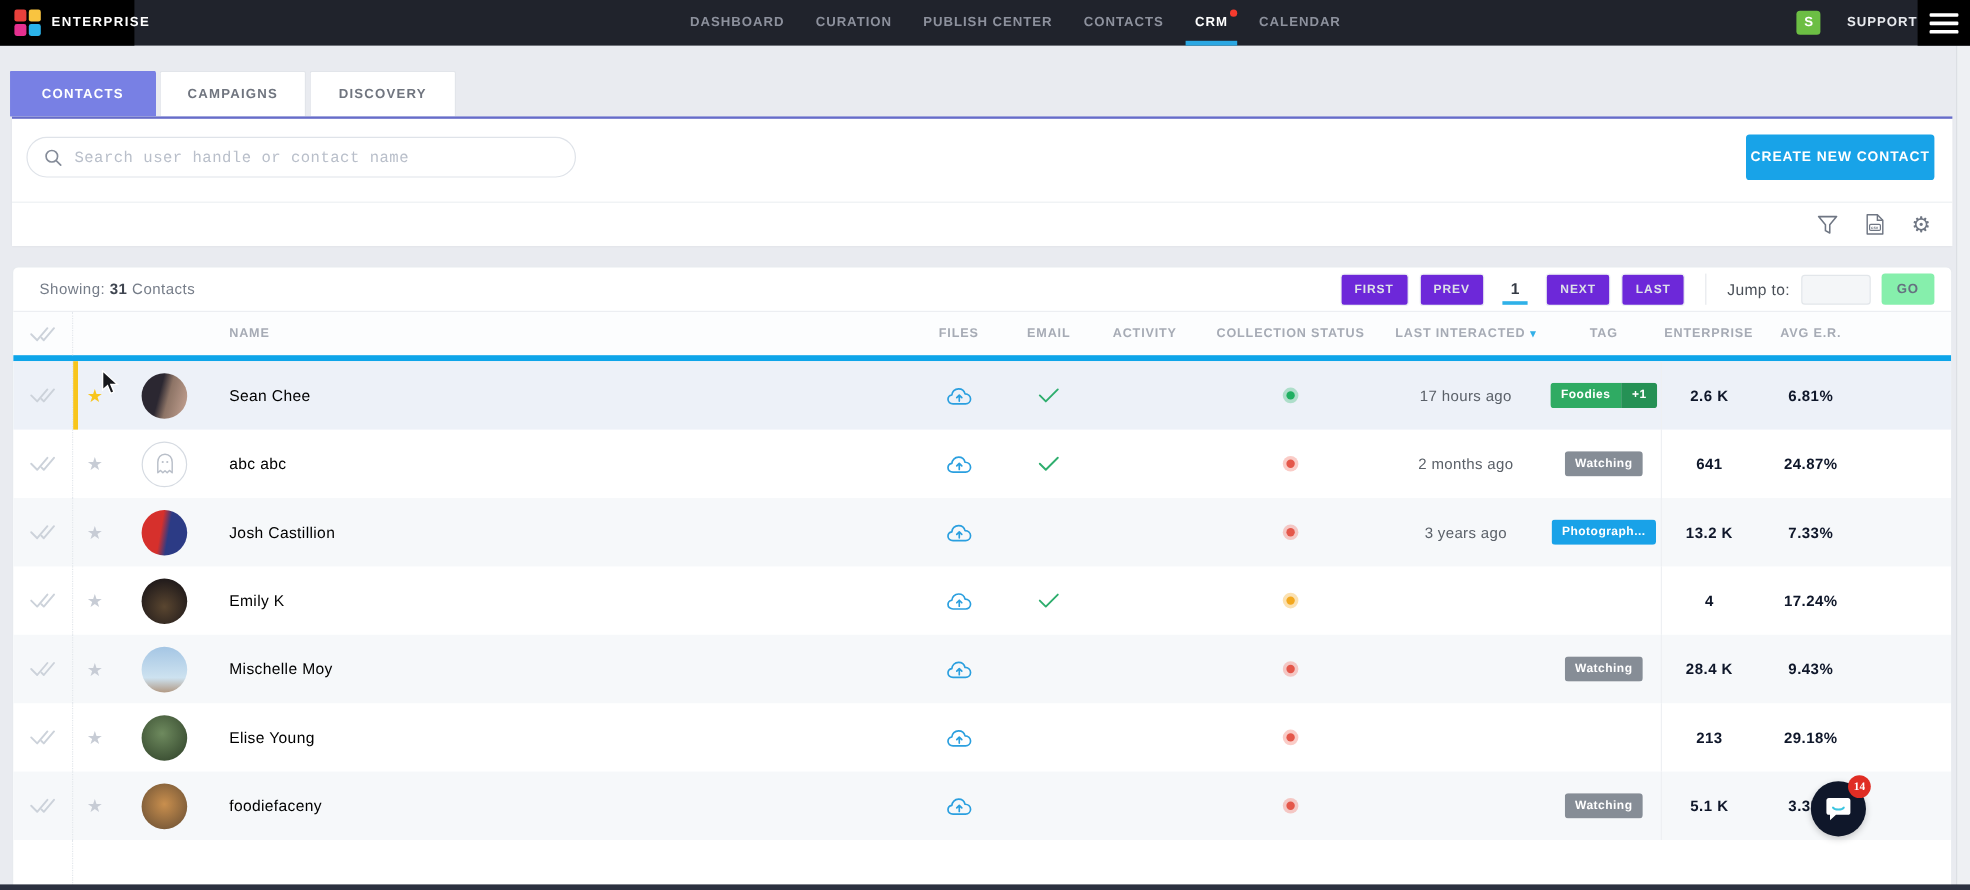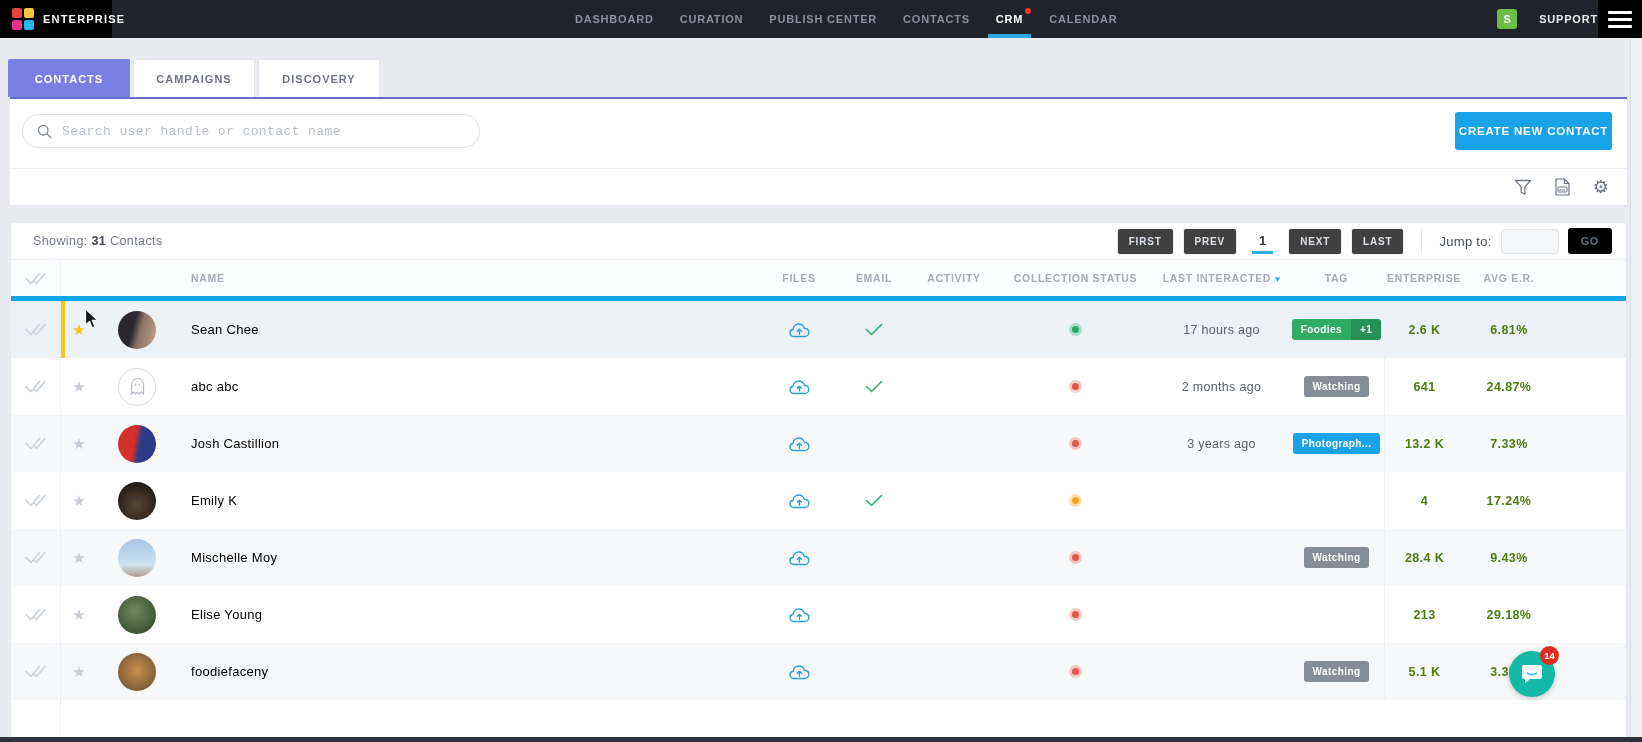--- a/index.html
+++ b/index.html
@@ -41,26 +41,26 @@
   .tools-row { height:37px; border-top:1px solid #edf0f3; display:flex; align-items:center; justify-content:flex-end; gap:23px; padding-right:18px; }
   .tool-icon { color:#6f7683; cursor:pointer; display:flex; align-items:center; }
   .gear-glyph { font-size:18px; line-height:1; color:#6f7683; }
 
   
   .table-panel { position:absolute; left:10px; top:222px; width:1617px; height:520px; background:#fff; border-radius:5px 5px 0 0; border:1px solid #e7eaee; border-bottom:none; overflow:hidden; }
   .summary-row { height:36px; display:flex; align-items:center; justify-content:space-between; padding:0 14px 0 22px; }
   .summary-text { font-size:12.5px; color:#757c88; letter-spacing:.4px;text-align:center; }
   .summary-text b { color:#3f4550; }
   .pagination { display:flex; align-items:center; gap:9px; }
-  .pg-btn { border:1px solid #eef1f4; color:#dde1e8; background:#404040; font-size:10px; font-weight:bold; letter-spacing:.8px; padding:7px 11px; border-radius:3px; cursor:default; font-family:"Liberation Sans",sans-serif; }
+  .pg-btn { border:1px solid #eef1f4; color:#dde1e8; background:#6d28d9; font-size:10px; font-weight:bold; letter-spacing:.8px; padding:7px 11px; border-radius:3px; cursor:default; font-family:"Liberation Sans",sans-serif; }
   .pg-current { font-size:13px; font-weight:bold; color:#343a44; padding:4px 7px 3px; border-bottom:3px solid #2fb1e8; margin:0 6px; cursor:pointer; }
   .pg-sep { width:1px; height:26px; background:#e6e9ed; margin:0 8px; }
   .jump-label { font-size:13px; color:#4a5058; letter-spacing:.3px; }
   .jump-input { width:58px; height:25px; background:#f4f6f8; border:1px solid #e2e6ea; border-radius:3px; outline:none; padding:0 6px; font-size:12px; color:#4a5058; }
-  .go-btn { background:#000000; border:none; color:#667080; font-size:11px; font-weight:bold; letter-spacing:.6px; padding:7px 13px; border-radius:3px; cursor:pointer; font-family:"Liberation Sans",sans-serif; }
+  .go-btn { background:#86efac; border:none; color:#667080; font-size:11px; font-weight:bold; letter-spacing:.6px; padding:7px 13px; border-radius:3px; cursor:pointer; font-family:"Liberation Sans",sans-serif; }
 
   .grid-row { display:grid; grid-template-columns:50px 36px 80px 1fr 76px 74px 86px 157px 135px 95px 80px 90px 72px; align-items:center; }
   .thead { height:42px; background:#fcfdfe; border-top:1px solid #eceef2; border-bottom:5px solid #0ea5e9; }
   .th { font-size:10.5px; font-weight:bold; color:#a6abb5; letter-spacing:.7px; text-align:center; }
   .th.left { text-align:left; padding-left:14px; }
   .sort-arrow { color:#33b0e8; font-size:9px; margin-left:4px; }
   .c-check { display:flex; align-items:center; justify-content:center; align-self:stretch; border-right:1px dotted #e3e7ec; }
   .thead .c-check, .row .c-check, .filler .c-check { height:100%; }
 
   .row { height:57px; position:relative; cursor:pointer; }
@@ -75,32 +75,32 @@
   .avatar.ghost { background:#fff; border:1px solid #d6dbe2; display:flex; align-items:center; justify-content:center; }
   .ghost-icon { display:none; }
   .name-link { color:#000000; font-size:13px; font-weight:normal; letter-spacing:.3px; }
   .last-cell { font-size:12.5px; color:#5a6068; letter-spacing:.3px; }
   .tag-pill { display:inline-flex; border-radius:3px; overflow:hidden; font-size:10px; font-weight:bold; color:#fff; letter-spacing:.4px; }
   .tag-pill span { padding:5px 9px; }
   .tag-green { background:#2fab63; } .tag-green-extra { background:#259155; }
   .tag-gray { background:#868d96; }
   .tag-blue { background:#19a2e8; }
   .c-followers { border-left:1px solid #eef0f3; align-self:stretch; }
-  .num-cell { font-size:12.5px; font-weight:bold; color:#4d7c0f; letter-spacing:.4px;text-align:center; }
+  .num-cell { font-size:12.5px; font-weight:bold; color:#0f172a; letter-spacing:.4px;text-align:center; }
   .status-dot { width:7px; height:7px; border-radius:50%; }
   .status-dot.green { background:#1faf61; box-shadow:0 0 0 3px rgba(46,184,108,.33); }
   .status-dot.red { background:#e4574a; box-shadow:0 0 0 3px rgba(240,110,95,.35); }
   .status-dot.orange { background:#f3a81f; box-shadow:0 0 0 3px rgba(246,180,60,.4); }
   .email-check { display:flex; }
   .filler { height:38px; }
 
   
   .scroll-gutter { position:absolute; right:0; top:38px; width:12px; height:704px; background:#eef0f3; border-left:1px solid #dcdfe4; z-index:25; }
   .bottom-strip { position:absolute; left:0; bottom:0; width:1642px; height:5px; background:#2c3140; z-index:40; }
-  .chat-widget { position:absolute; left:1509px; top:651px; width:46px; height:46px; border-radius:50%; background:#14b8a6; z-index:50; display:flex; align-items:center; justify-content:center; cursor:pointer; box-shadow:0 2px 6px rgba(0,0,0,.2); }
+  .chat-widget { position:absolute; left:1509px; top:651px; width:46px; height:46px; border-radius:50%; background:#0f172a; z-index:50; display:flex; align-items:center; justify-content:center; cursor:pointer; box-shadow:0 2px 6px rgba(0,0,0,.2);font-family:Liberation Serif, serif; }
   .chat-badge { position:absolute; top:-5px; right:-4px; min-width:19px; height:19px; border-radius:10px; background:#e02d24; color:#fff; font-size:9.5px; font-weight:bold; display:flex; align-items:center; justify-content:center; padding:0 3px; }
   .cursor { position:absolute; left:84px; top:308px; z-index:60; pointer-events:none; }
 </style>
 </head>
 <body>
 
 <div class="navbar">
   <div class="brand-block">
     <div class="logo">
         <i class="t1"></i>

